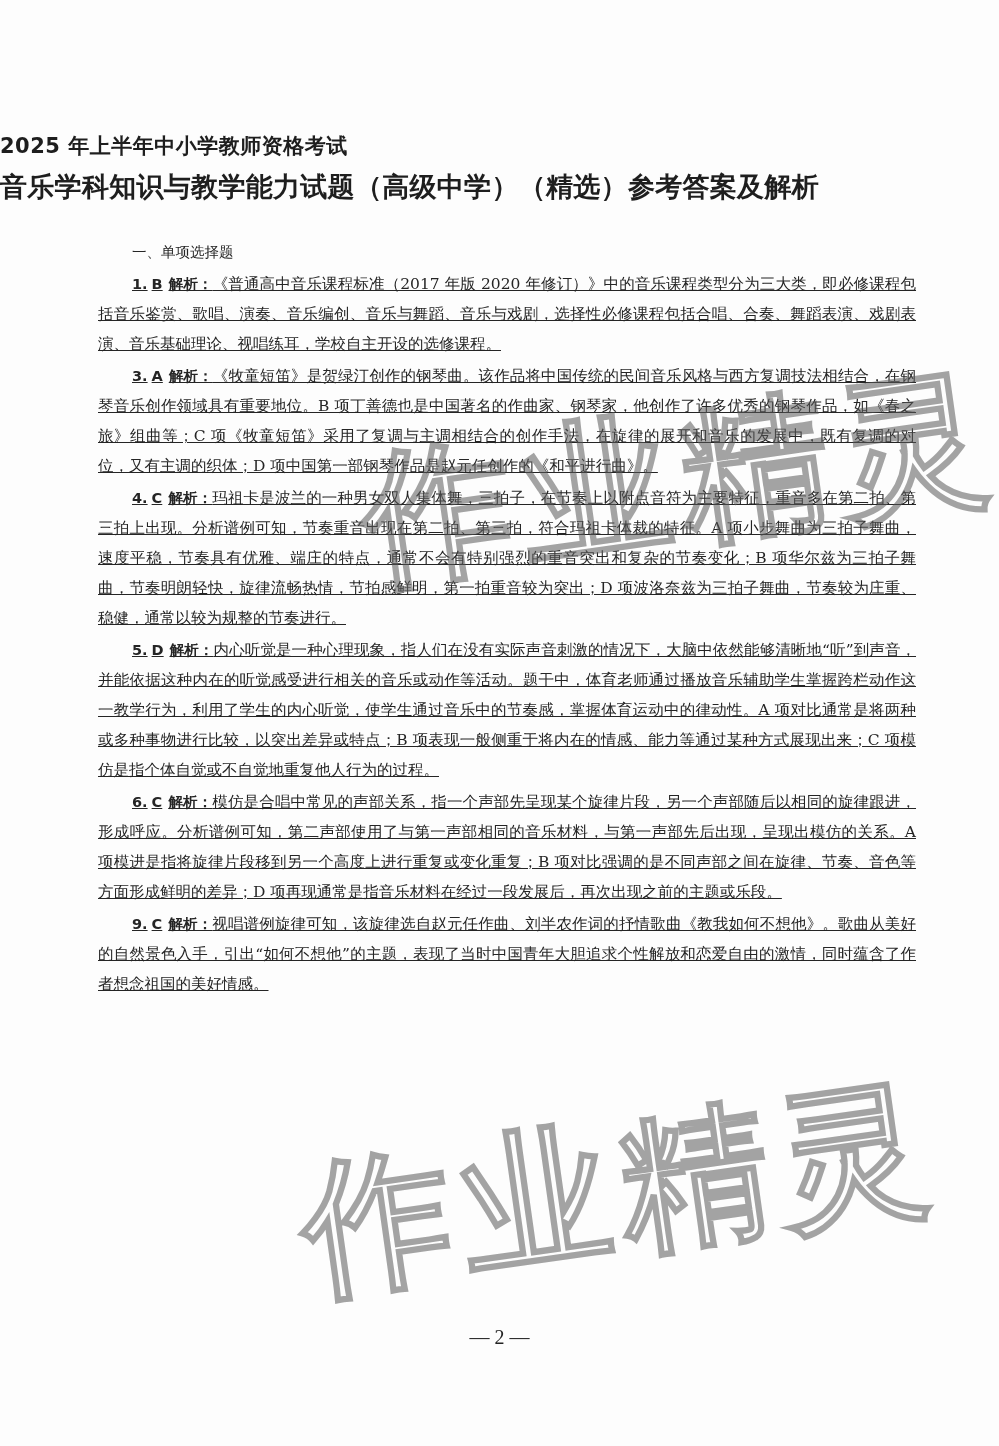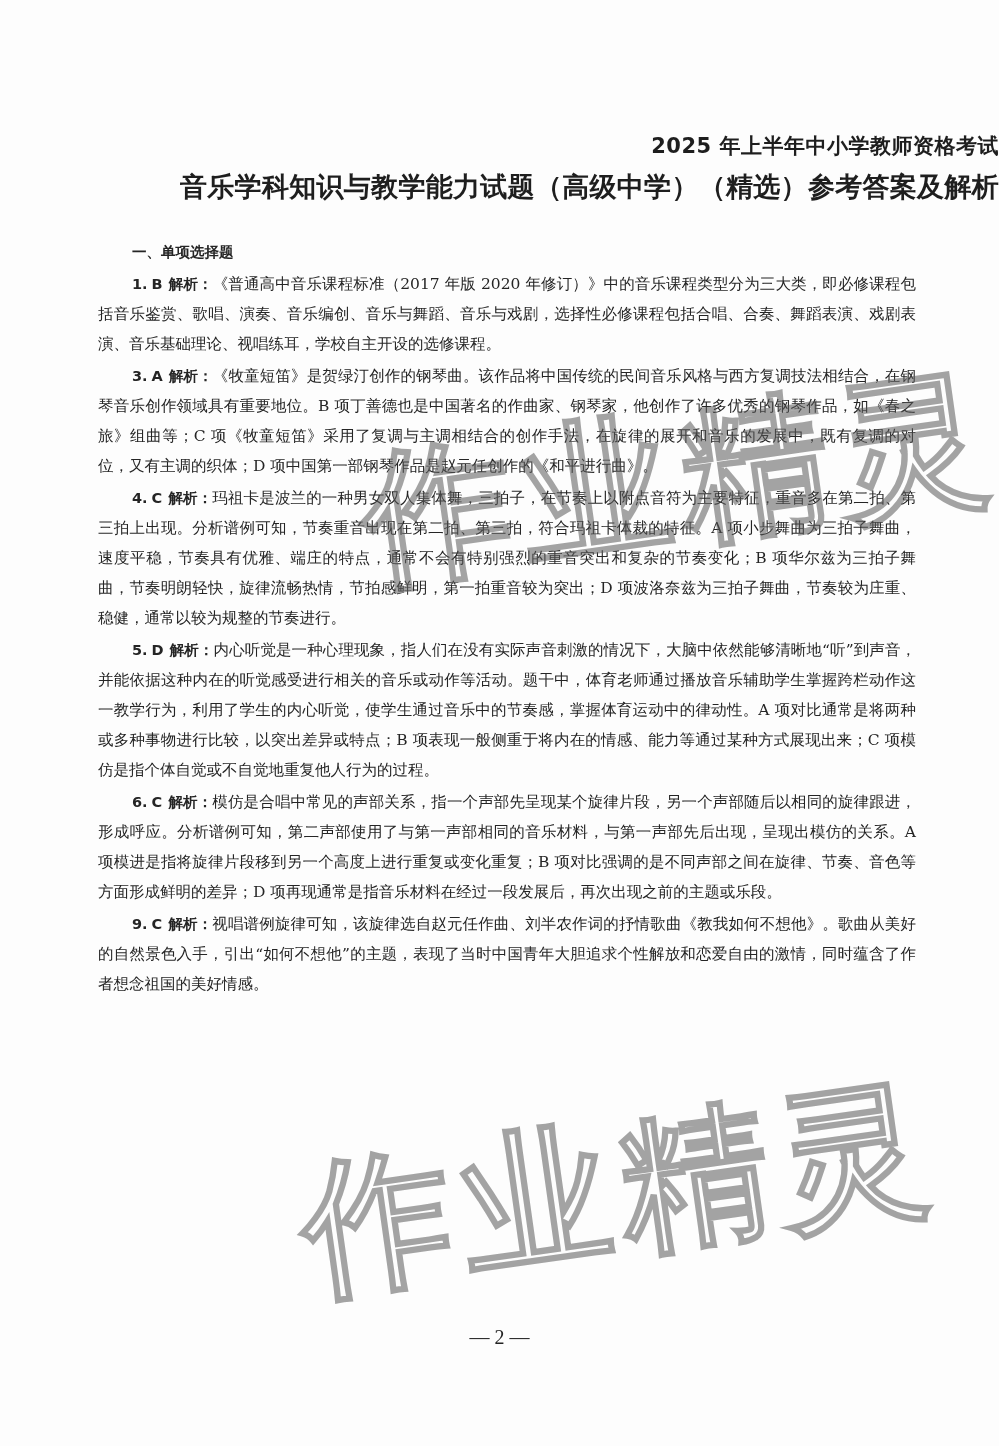--- a/index.html
+++ b/index.html
@@ -1,30 +1,30 @@
 <!DOCTYPE html>
 <html><head>
 <meta charset="utf-8">
 <style>
   html, body { margin: 0; padding: 0; background: #ffffff; }
   body { width: 999px; height: 1446px; position: relative; overflow: hidden; color: #222222; }
   .page { position: absolute; left: 0; top: 0; width: 999px; height: 1446px; background: #fdfdfd; }
   .title1, .title2 {
-    position: absolute; left: 0; width: 999px; text-align: right;
+    position: absolute; left: 0; width: 999px; text-align: left;
     font-family: "DejaVu Sans", "Liberation Sans", sans-serif; font-weight: bold; color: #1e1e1e;
   }
   .title1 { top: 132px; font-size: 21px; letter-spacing: 0.5px; }
   .title2 { top: 169px; font-size: 27px; letter-spacing: 0.3px; }
   .content {
     position: absolute; left: 98px; top: 237px; width: 818px;
     font-family: "DejaVu Serif", "Liberation Serif", serif; font-size: 15.5px; line-height: 30px;
     color: #252525; text-align: justify;
   }
-  .section-h { padding-left: 34px; font-family: "DejaVu Sans", "Liberation Sans", sans-serif; font-weight: bold; font-size: 14.5px; margin-bottom: 2px; }
-  .q { text-indent: 34px; margin: 0 0 2px 0; text-align-last: left; }
+  .section-h { padding-left: 34px; font-family: "DejaVu Sans", "Liberation Sans", sans-serif; font-weight: normal; font-size: 14.5px; margin-bottom: 2px; }
+  .q { text-indent: 34px; margin: 0 0 2px 0; text-align-last: left; text-decoration: underline; }
   .qnum, .qans, .qlabel { font-family: "DejaVu Sans", "Liberation Sans", sans-serif; font-weight: bold; font-size: 14.5px; }
   .qans { margin: 0 6px 0 4px; }
   .pagenum {
     position: absolute; top: 1326px; left: 0; width: 999px; text-align: center;
     font-family: "Liberation Serif", "DejaVu Serif", serif; font-size: 20px; color: #222;
   }
   .watermark { position: absolute; pointer-events: none; }
   .wm-text {
     font-family: "DejaVu Sans", sans-serif; font-weight: bold; font-size: 150px;
     color: transparent; -webkit-text-stroke: 1.6px rgba(90,90,90,0.55); letter-spacing: 10px;

